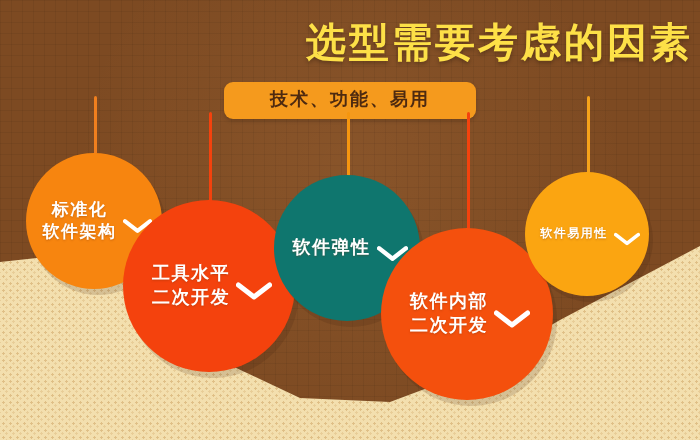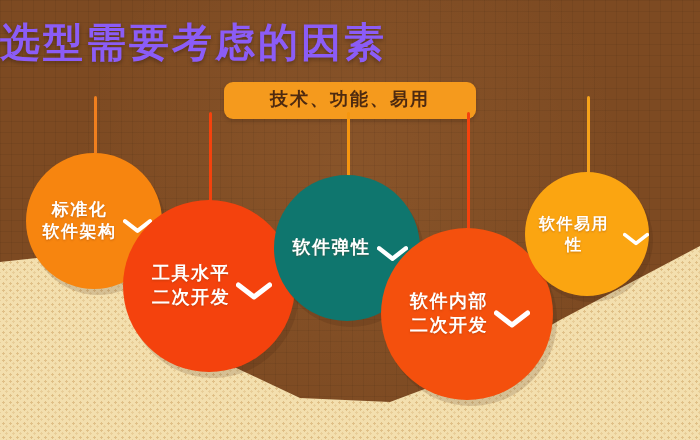--- a/index.html
+++ b/index.html
@@ -28,22 +28,22 @@
       radial-gradient(rgba(190,140,70,.22) 1px, transparent 1.2px);
     background-size:7px 7px, 7px 7px;
     background-position:0 0, 3px 3px;
     clip-path:polygon(0 262px, 92px 252px, 150px 300px, 215px 358px,
                       300px 398px, 390px 402px, 470px 372px,
                       560px 320px, 700px 246px, 700px 440px, 0 440px);
   }
 
   
   .title{
-    position:absolute;left:0;right:14px;top:22px;text-align:left;
-    font-size:40px;line-height:1;color:#8b5cf6;letter-spacing:3px;
+    position:absolute;left:0;right:7px;top:22px;text-align:right;
+    font-size:40px;line-height:1;color:#fde047;letter-spacing:3px;
     font-weight:700;
     text-shadow:0 2px 4px rgba(0,0,0,.30);
   }
   .badge{
     position:absolute;left:50%;transform:translateX(-50%);
     top:82px;
     padding:6px 46px 8px;
     background:#f59a1d;
     border-radius:9px;
     color:#4e2a10;
@@ -127,21 +127,21 @@
           <div>软件内部</div>
           <div>二次开发</div>
         </div>
         <span class="chev">
           <svg width="36" height="20" viewBox="0 0 30 16">
             <path d="M2 3 L15 13 L28 3" fill="none" stroke="#ffffff" stroke-width="4.2" stroke-linecap="round" stroke-linejoin="round"></path>
           </svg>
         </span>
       </div>
       <div class="bubble" style="left: 525px; top: 172px; width: 124px; height: 124px; background: rgb(251, 165, 17);">
-        <div class="btxt" style="font-size: 16px;">
+        <div class="btxt" style="font-size: 12px;">
           <div>软件易用性</div>
         </div>
         <span class="chev">
           <svg width="26" height="14" viewBox="0 0 30 16">
             <path d="M2 3 L15 13 L28 3" fill="none" stroke="#ffffff" stroke-width="4.2" stroke-linecap="round" stroke-linejoin="round"></path>
           </svg>
         </span>
       </div>
     </div>
 

